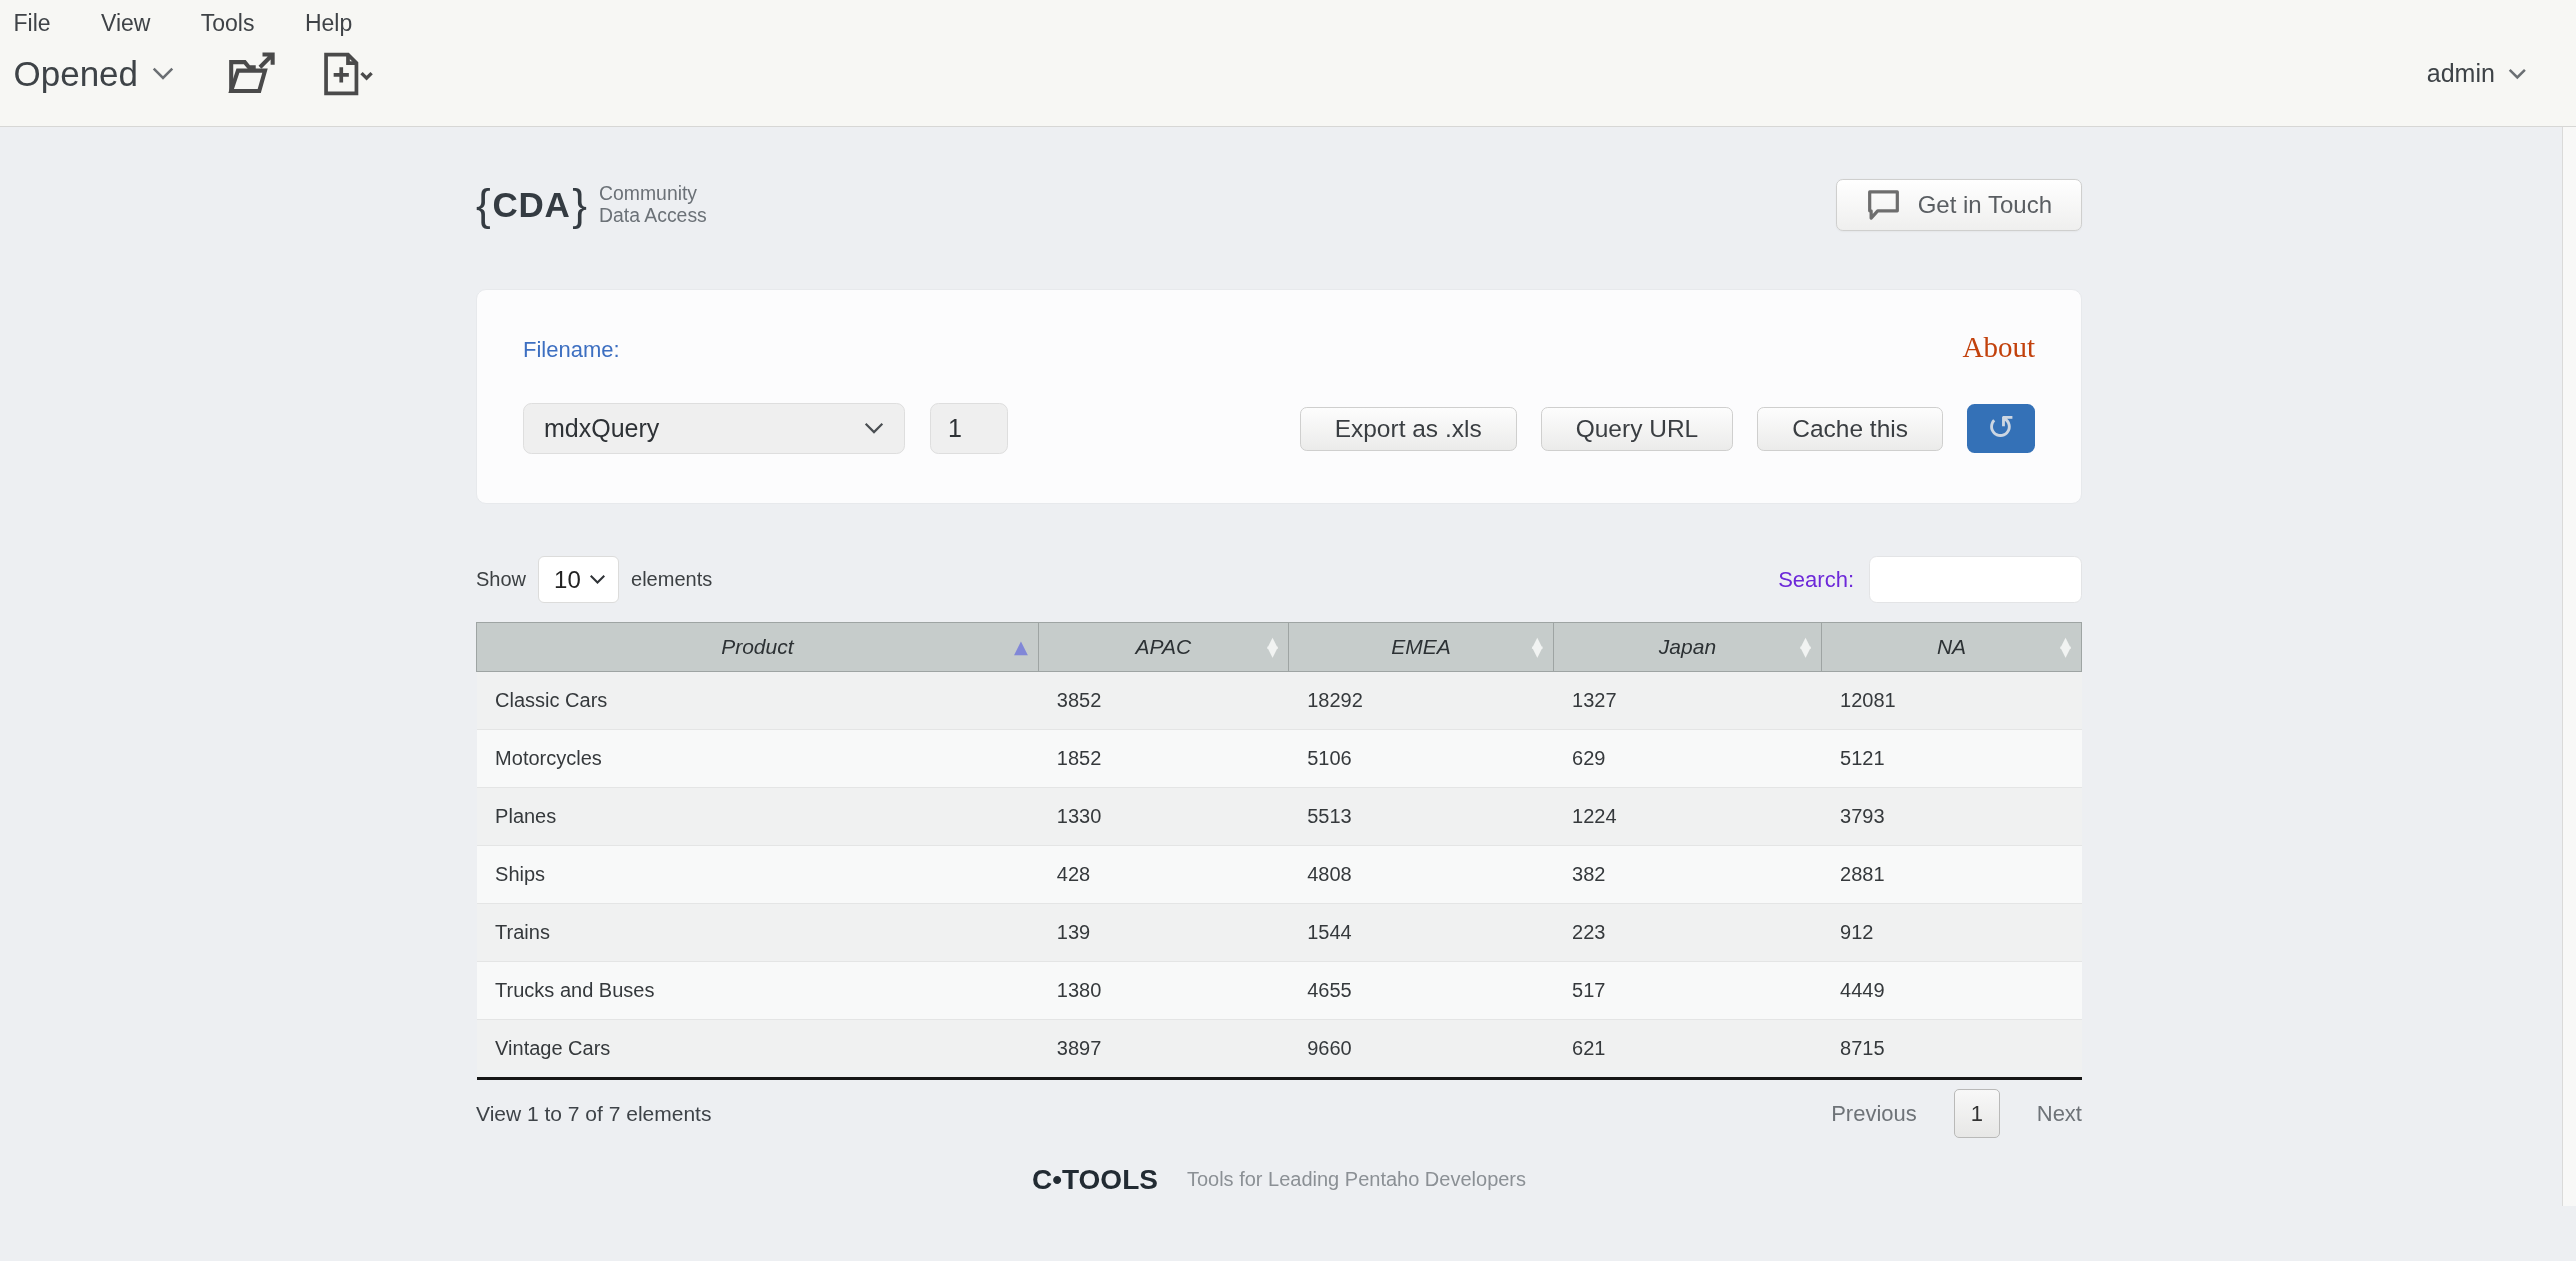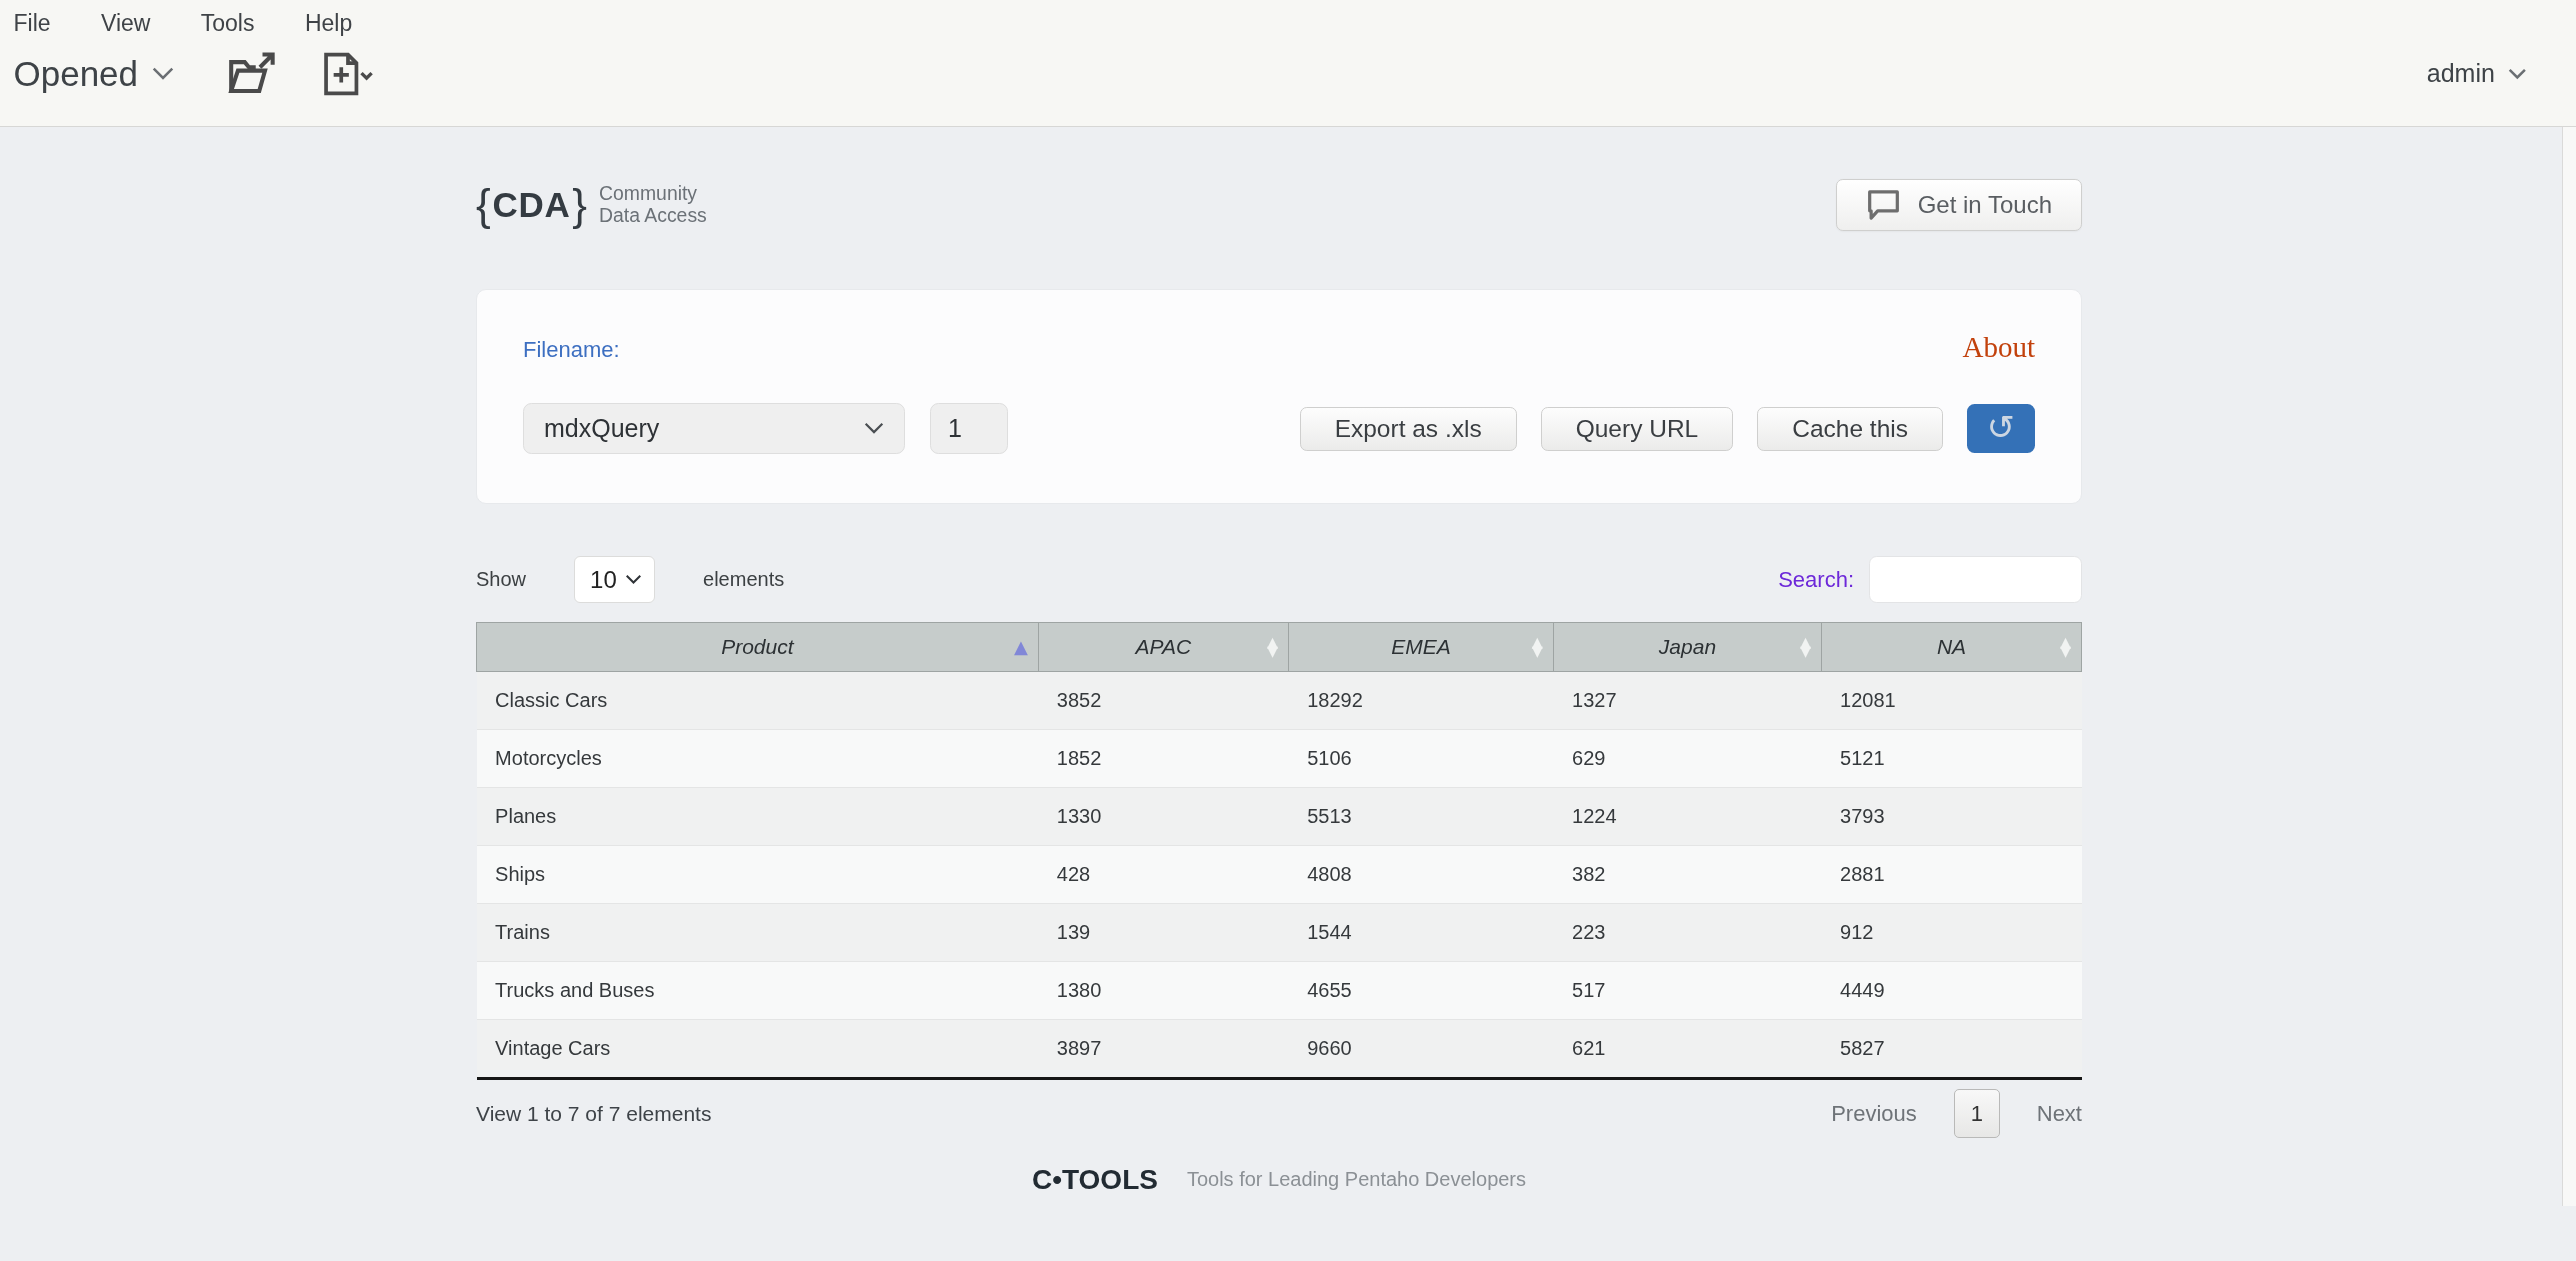--- a/index.html
+++ b/index.html
@@ -59,21 +59,21 @@
   .param-input { width:78px; height:51px; margin-left:25px; background:#efefef; border:0.8px solid #dedede;
     border-radius:8.4px; font-size:25px; color:#2e3236; padding:0 17px; font-family:inherit; }
   .action-buttons { margin-left:auto; display:flex; align-items:center; gap:24px; }
   .panel-btn { height:44px; padding:0 34px; background:linear-gradient(to bottom,#fdfdfd,#ebebea);
     border:0.8px solid #cfcfce; border-radius:6.8px; font-size:24.5px; color:#3a3e42; font-family:inherit; cursor:pointer; }
   .refresh-btn { width:68px; height:49px; background:#3471b7; border:none; border-radius:7.6px; cursor:pointer;
     display:flex; align-items:center; justify-content:center; }
   .refresh-glyph { font-family:"DejaVu Sans",sans-serif; font-size:34px; color:#ccd6e2; line-height:1; transform:translateY(-1.7px); }
 
   
-  .list-controls { display:flex; align-items:center; margin-top:52px;gap:36px; }
+  .list-controls { display:flex; align-items:center; margin-top:52px; }
   .show-label,.elements-label { font-size:20px; color:#3c4043; }
   .page-size-select { width:81px; height:47px; margin:0 12px; background:#ffffff; border:0.8px solid #dcdcdb;
     border-radius:6px; display:flex; align-items:center; padding:0 12px 0 15px; font-size:24px; color:#222; cursor:pointer; }
   .page-size-select .chev { margin-left:auto; }
   .search-wrap { margin-left:auto; display:flex; align-items:center; }
   .search-label { font-size:22px; color:#6d28d9; margin-right:15px; }
   .search-input { width:213px; height:47px; background:#ffffff; border:0.8px solid #e3e4e6; border-radius:7.6px;
     font-size:22px; padding:0 13.5px; font-family:inherit; }
 
   
@@ -290,21 +290,21 @@
               <td>1380</td>
               <td>4655</td>
               <td>517</td>
               <td>4449</td>
             </tr>
             <tr>
               <td>Vintage Cars</td>
               <td>3897</td>
               <td>9660</td>
               <td>621</td>
-              <td>5827</td>
+              <td>8715</td>
             </tr>
           </tbody>
       </table>
 
       <div class="pagination-row">
         <span class="view-info">View 1 to 7 of 7 elements</span>
         <div class="pager">
           <span class="pager-link">Previous</span>
           <button class="page-btn">1</button>
           <span class="pager-link">Next</span>

